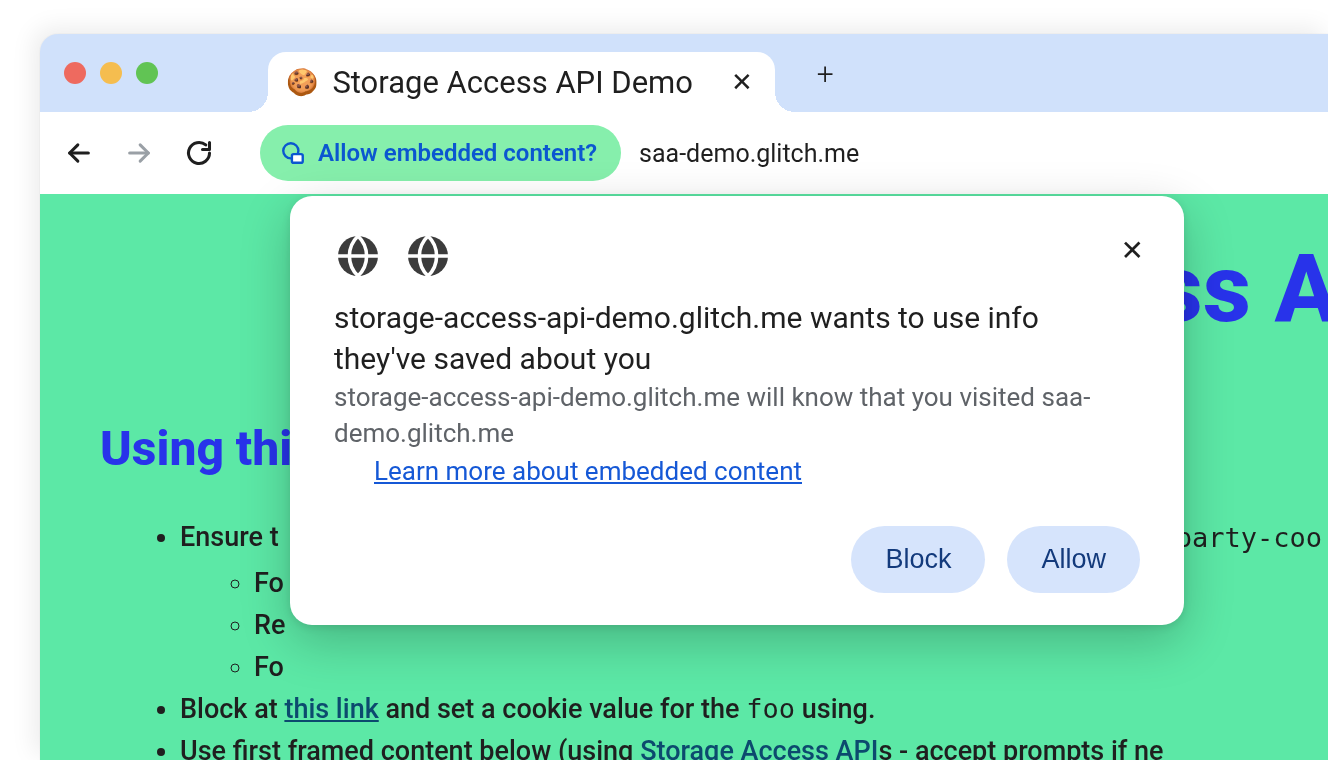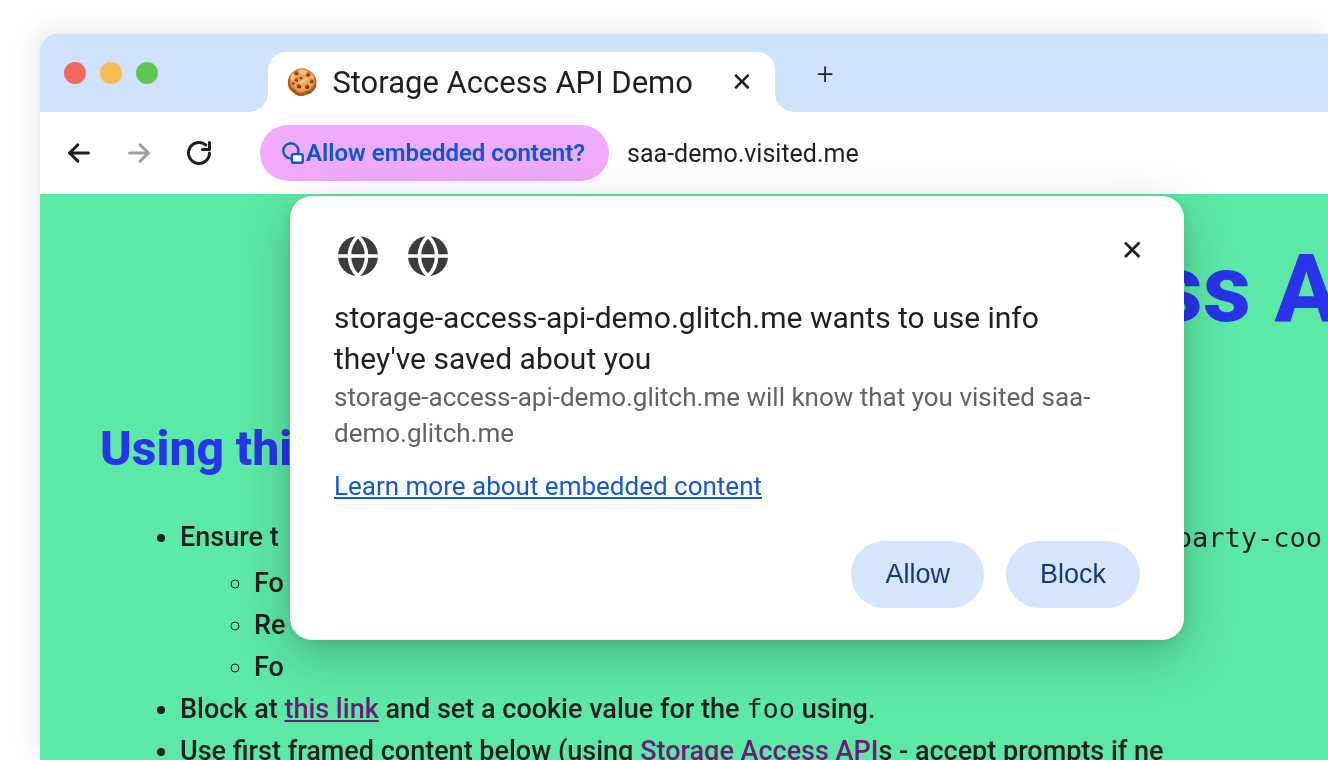--- a/index.html
+++ b/index.html
@@ -113,25 +113,26 @@
   .nav-btn.disabled { color:#9aa0a6; cursor:default; }
   .nav-btn svg { width:28px; height:28px; }
 
   .omnibox {
     flex: 1;
     height: 62px;
     display: flex;
     align-items: center;
   }
   .omnibox-chip {
-    background: #f0abfc;
+    background: #86efac;
     border-radius: 31px;
     height: 56px;
     display: flex;
     align-items: center;
+    gap: 12px;
     padding: 0 24px 0 20px;
     margin-right: 18px;
   }
   .omnibox-chip svg { width:26px; height:26px; }
   .omnibox-chip-text {
     color: #0b57d0;
     font-size: 24px;
     font-weight: 600;
   }
   .omnibox-url {
@@ -164,21 +165,21 @@
   }
   .content ul { margin-top: 40px; padding-left: 80px; }
   .content ul ul { margin-top: 4px; padding-left: 74px; list-style-type: circle;}
   .content li {
     font-size: 27px;
     color: #1f1f1f;
     line-height: 1.55;
     font-weight: 500;
   }
   .code-text { font-family: ui-monospace, Menlo, Consolas, monospace; }
-  .page-link { color: #701a75; text-decoration: underline; cursor:pointer; }
+  .page-link { color: #0c4a6e; text-decoration: underline; cursor:pointer; }
 
   
   .popover {
     position: absolute;
     top: 196px;
     left: 290px;
     width: 894px;
     background: #ffffff;
     border-radius: 22px;
     box-shadow: 0 16px 50px rgba(0,0,0,0.22), 0 2px 8px rgba(0,0,0,0.1);
@@ -202,29 +203,30 @@
     font-size: 30px;
     font-weight: 400;
     color:#1f1f1f;
     line-height: 1.35;
     max-width: 720px;
   }
   .popover-desc {
     font-size: 26px;
     color:#5f6368;
     line-height: 1.4;
-    margin-bottom: 19px;
+    margin-bottom: 4px;
     max-width: 770px;
   }
   .popover-link {
     font-size: 26px;
     color:#1558d6;
     text-decoration: underline;
     cursor:pointer;
     display:inline-block;
+    margin-left:40px;
   }
   .popover-actions {
     display:flex;
     justify-content:flex-end;
     gap: 22px;
     margin-top: 40px;
   }
   .pill-btn {
     background:#d6e4fc;
     color:#133a7c;
@@ -276,21 +278,21 @@
     </div>
     <div style="width:16px"></div>
     <div class="omnibox">
       <div class="omnibox-chip">
         <svg viewBox="0 0 24 24" fill="none" stroke="#0b57d0" stroke-width="2.2">
           <circle cx="10" cy="10" r="7"></circle>
           <rect x="11" y="13" width="10" height="8" rx="1.5" fill="#fff"></rect>
         </svg>
         <span class="omnibox-chip-text">Allow embedded content?</span>
       </div>
-      <span class="omnibox-url">saa-demo.visited.me</span>
+      <span class="omnibox-url">saa-demo.glitch.me</span>
     </div>
   </div>
 
   <div class="content">
     <div class="page-title-big">ss A</div>
     <div class="section-heading">Using this</div>
     <ul>
       <li>
         <span>Ensure t</span>
         <span style="position:absolute; right:6px;" class="code-text">-party-coo</span>
@@ -320,16 +322,16 @@
     <svg class="globe-icon" viewBox="0 0 24 24">
         <circle cx="12" cy="12" r="10" fill="#3c3c3c"></circle>
         <path d="M2 12h20M12 2c2.8 2.7 4.3 6.2 4.3 10S14.8 19.3 12 22c-2.8-2.7-4.3-6.2-4.3-10S9.2 4.7 12 2z" fill="none" stroke="#fff" stroke-width="1.8"></path>
       </svg>
   </div>
   <div class="popover-close">✕</div>
   <div class="popover-title">storage-access-api-demo.glitch.me wants to use info they've saved about you</div>
   <div class="popover-desc">storage-access-api-demo.glitch.me will know that you visited saa-demo.glitch.me</div>
   <a class="popover-link">Learn more about embedded content</a>
   <div class="popover-actions">
+    <button class="pill-btn">Block</button>
     <button class="pill-btn">Allow</button>
-    <button class="pill-btn">Block</button>
   </div>
 </div>
 
 </body></html>

